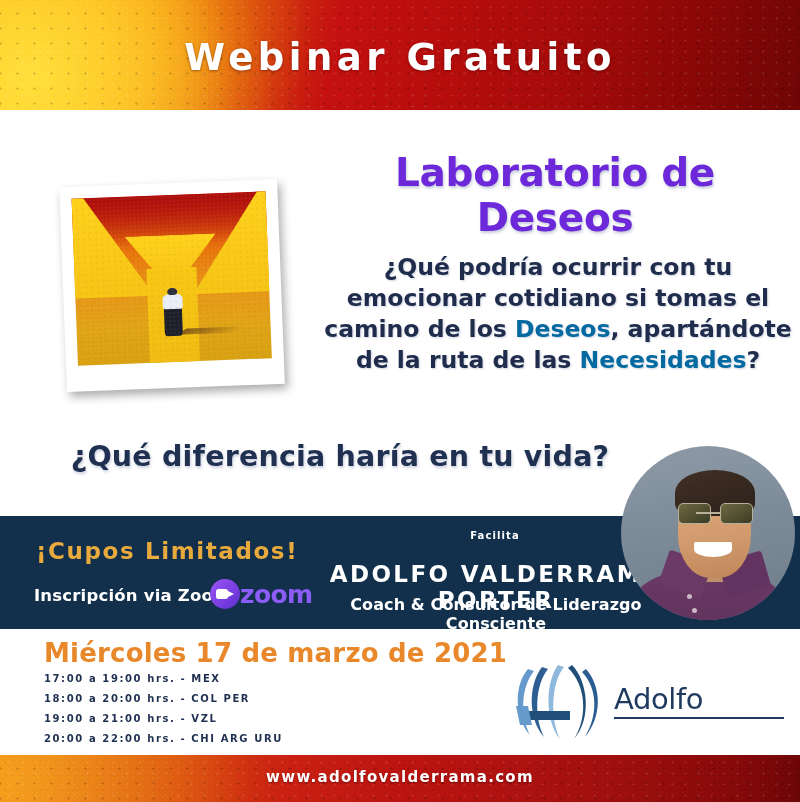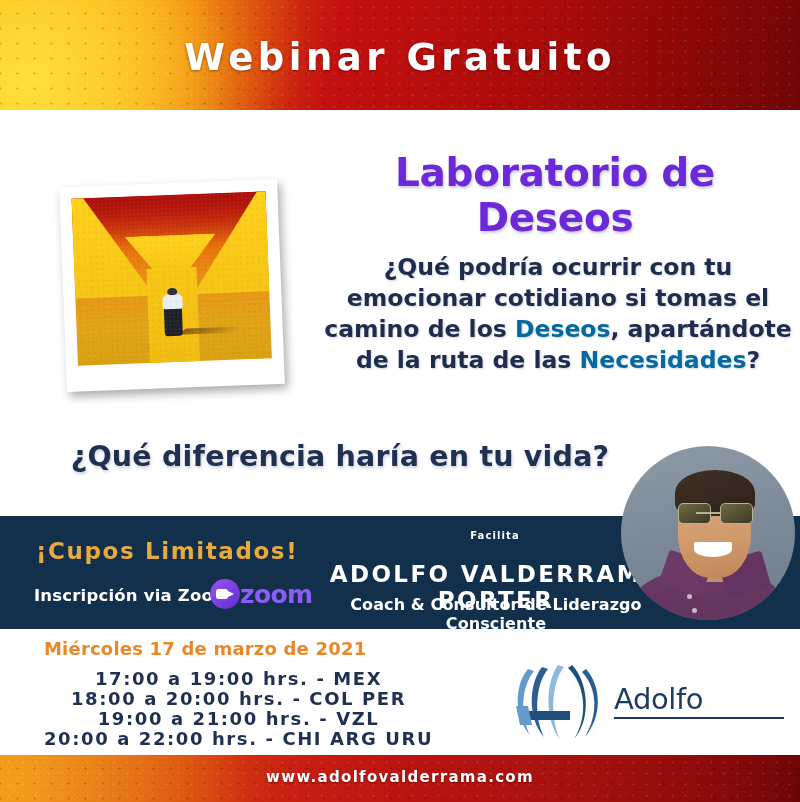--- a/index.html
+++ b/index.html
@@ -309,34 +309,33 @@
   .av-btn1, .av-btn2 {
     position:absolute; width:5px; height:5px;
     border-radius:50%; background:#cbb9c6;
   }
   .av-btn1 { left:38%; bottom:12%; }
   .av-btn2 { left:41%; bottom:4%; }
 
   
   .date-head {
     position:absolute; left:44px; top:638px;
-    font-size:18px; font-weight:bold;
+    font-size:26px; font-weight:bold;
     color:#e8882a;
     letter-spacing:0.2px;
   }
   .times {
     position:absolute; left:44px; top:669px;
   }
   .time-row {
-    font-size:18px; font-weight:bold;
+    font-size:10px; font-weight:bold;
     color:#1f3050;
     letter-spacing:1.6px;
     line-height:20px;
     white-space:pre;
-    text-align:center;
   }
 
   
   .brand {
     position:absolute; left:512px; top:655px;
     width:274px; height:94px;
     display:flex; align-items:center;
   }
   .brand-mark {
     position:relative; width:96px; height:86px; flex:0 0 96px;

